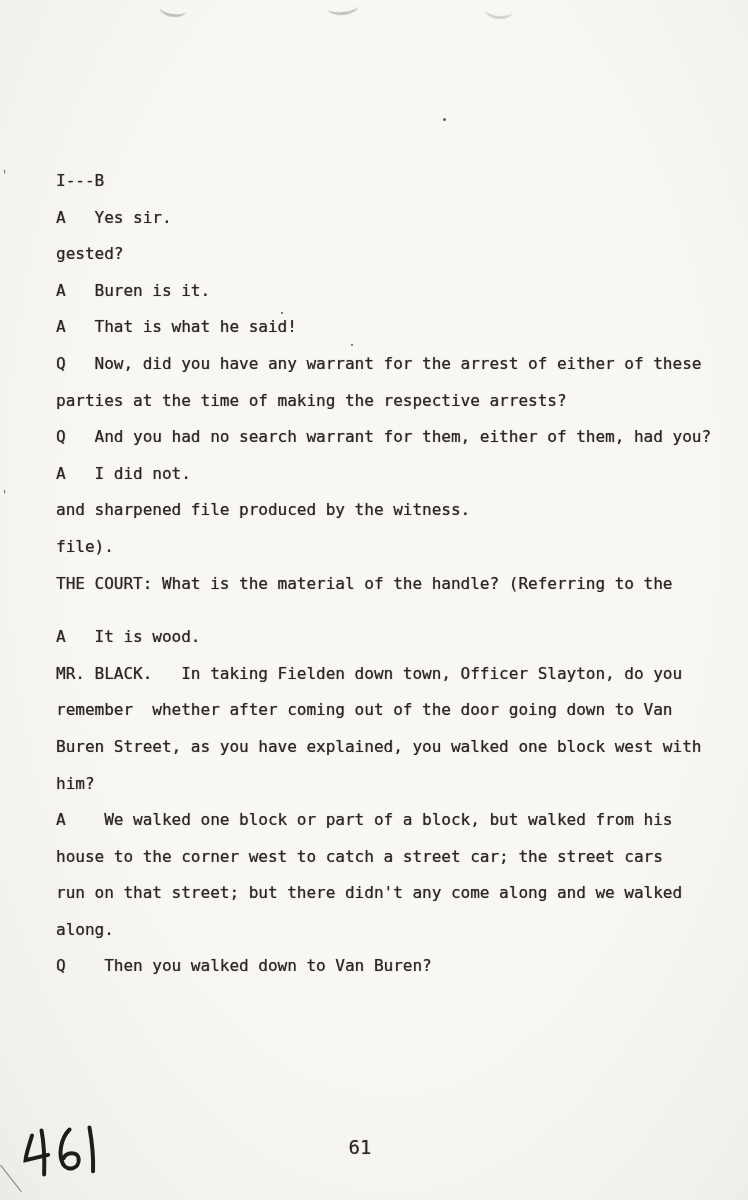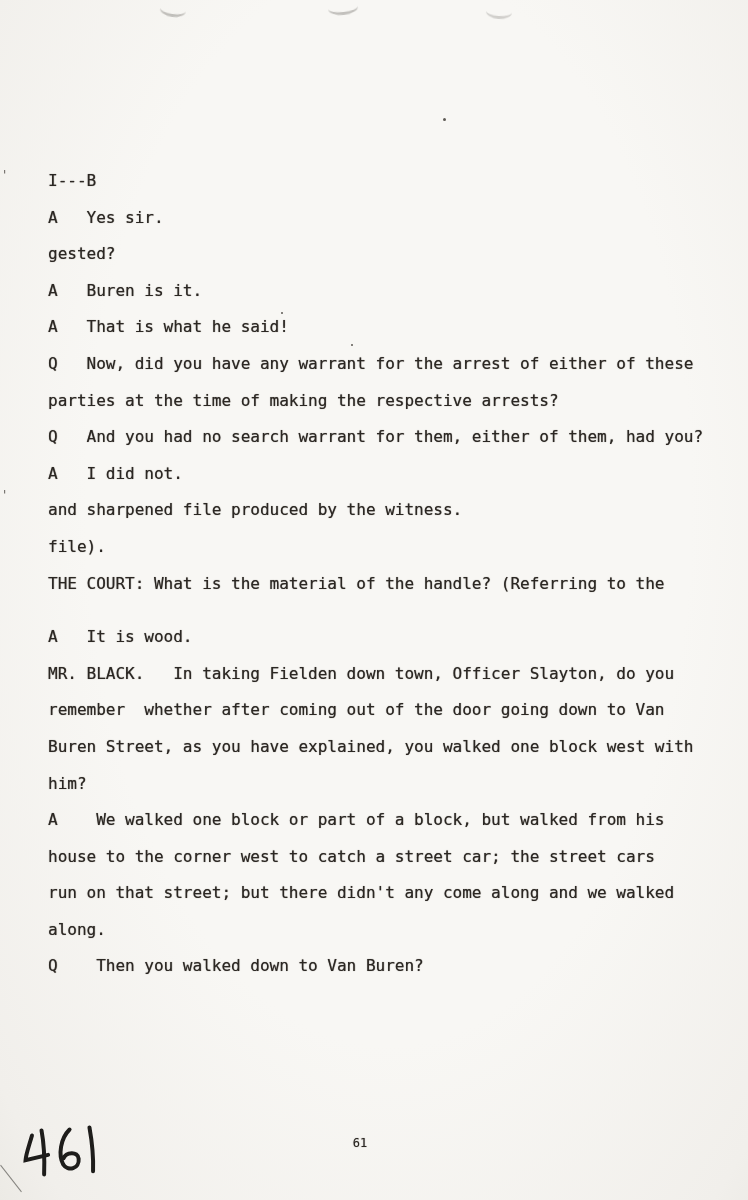--- a/index.html
+++ b/index.html
@@ -24,30 +24,31 @@
     top: 170px;
     width: 660px;
     font-size: 16px;
     letter-spacing: 0px;
     text-shadow: 0 0 1px rgba(46,40,33,0.55), 0.4px 0.4px 0 rgba(46,40,33,0.25);
   }
   .line {
     white-space: pre;
     height: 36.6px;
     line-height: 22px;
+    margin-left: 8px;
   }
   
   .line:nth-child(13) { margin-top: 17px; }
   .page-number {
     position: absolute;
     left: 330px;
     top: 1136px;
     width: 60px;
     text-align: center;
-    font-size: 12px;
+    font-size: 19px;
     text-shadow: 0 0 1px rgba(46,40,33,0.55);
   }
   
   .folio {
     position: absolute;
     left: 20px;
     top: 1124px;
     transform: rotate(-6deg);
   }
   

